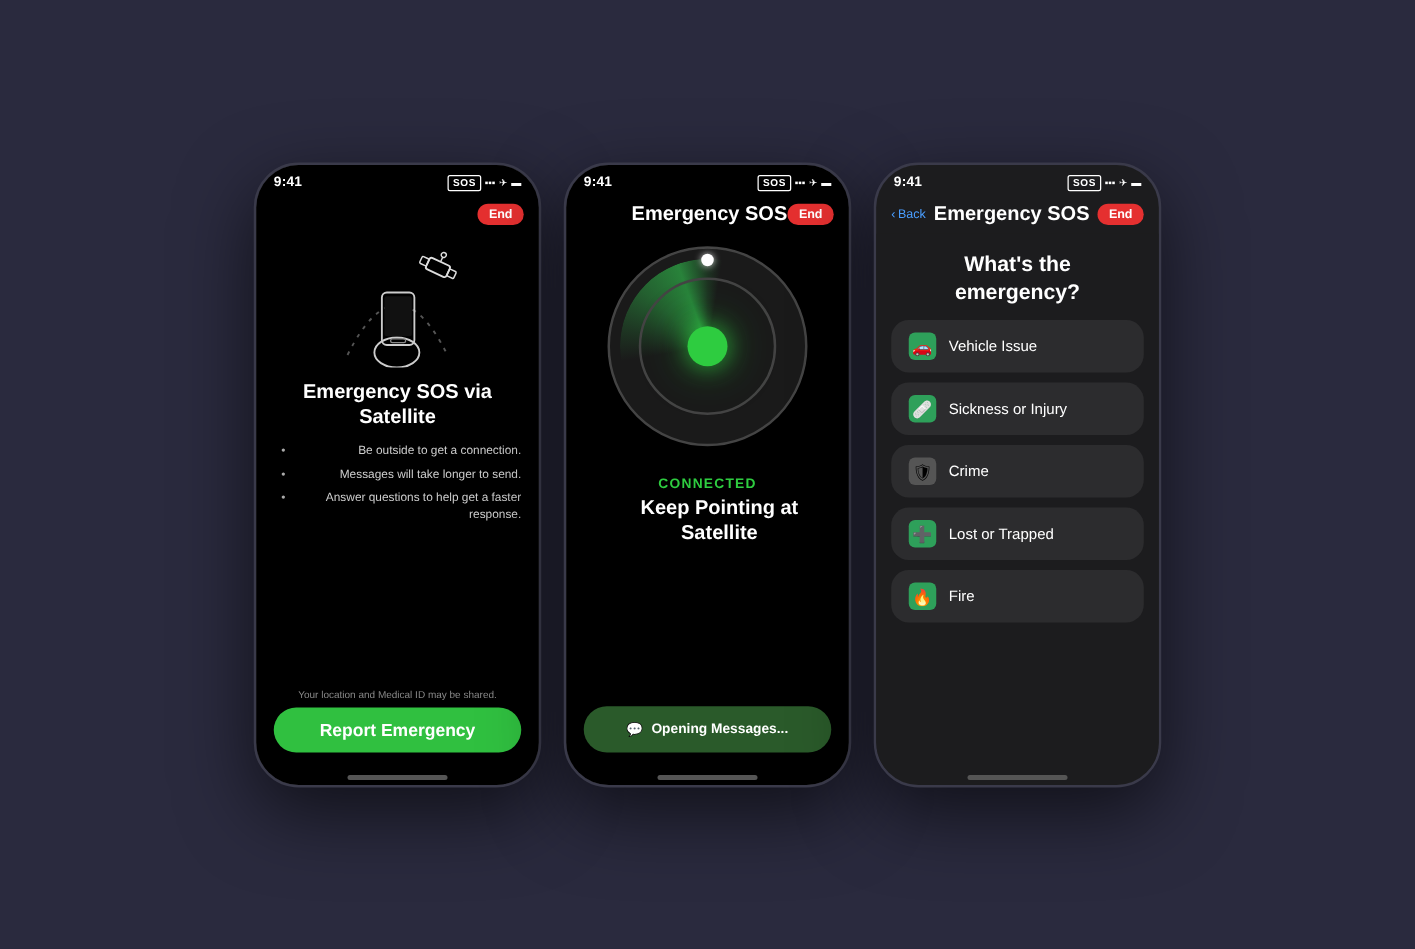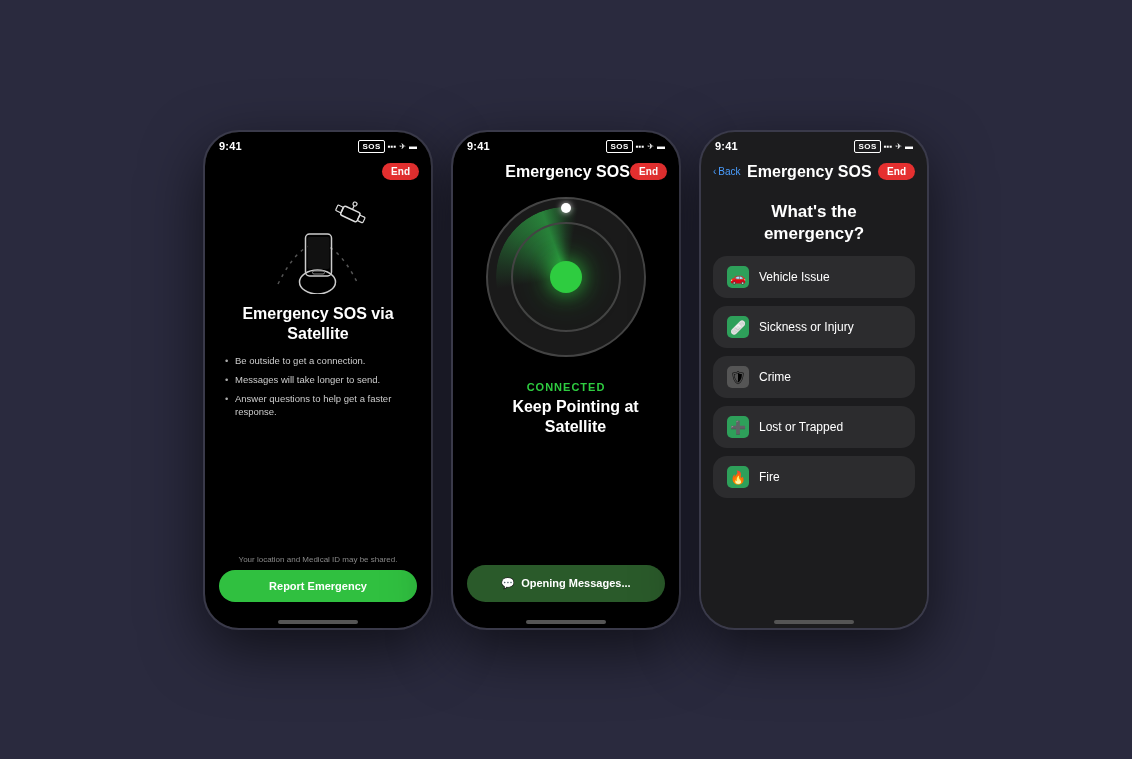--- a/index.html
+++ b/index.html
@@ -157,20 +157,21 @@
     }
 
     .screen1-bullets li {
       color: #ccc;
       font-size: 9.5px;
       margin-bottom: 6px;
       list-style: none;
       padding-left: 10px;
       position: relative;
       line-height: 1.35;
+      text-align: right;
     }
 
     .screen1-bullets li::before {
       content: '•';
       position: absolute;
       left: 0;
       color: #aaa;
     }
 
     .screen1-footer {
@@ -185,21 +186,21 @@
     .location-notice {
       color: #888;
       font-size: 8px;
       text-align: center;
     }
 
     .report-btn {
       width: 100%;
       background: #30c040;
       color: #fff;
-      font-size: 11px;
+      font-size: 14px;
       font-weight: 700;
       padding: 10px;
       border-radius: 20px;
       border: none;
       cursor: pointer;
       text-align: center;
     }
 
     .home-indicator {
       height: 4px;

